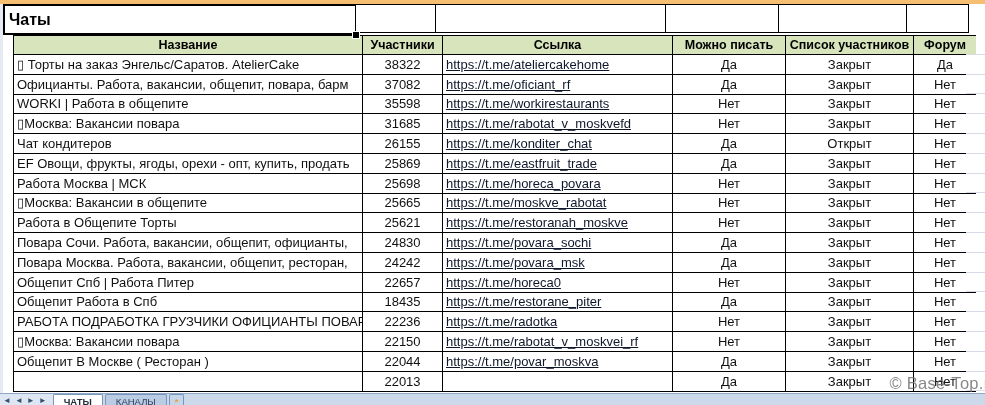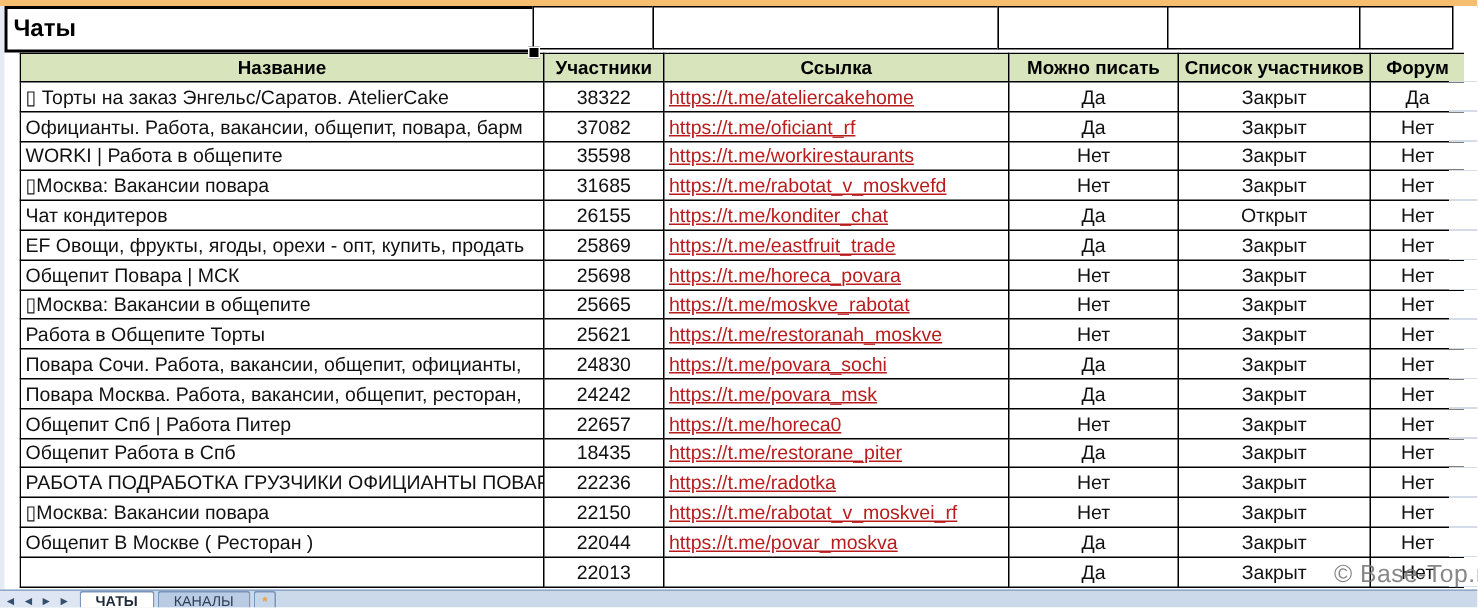--- a/index.html
+++ b/index.html
@@ -24,21 +24,21 @@
 
   
   .table-clip{position:absolute;left:3px;top:35px;width:963px;height:358px;overflow:hidden;margin-left:10px;}
   table{border-collapse:collapse;table-layout:fixed;width:963px;}
   th,td{border:1px solid #000;overflow:hidden;white-space:nowrap;box-sizing:border-box;}
   th{background:#d7e4bc;font-size:12.5px;font-weight:bold;height:19px;text-align:center;color:#000;padding:0 2px;}
   td{font-size:13px;height:19.8px;color:#111;padding:0 2px;}
   .c-name{text-align:left;padding-left:3px;}
   .c-center{text-align:center;}
   .c-link{text-align:left;padding-left:3px;}
-  .c-link a{color:#b91c1c;text-decoration:underline;cursor:pointer;}
+  .c-link a{color:#0f172a;text-decoration:underline;cursor:pointer;}
 
   
   .right-grid{position:absolute;left:966px;top:35px;width:19px;height:358px;
     background:repeating-linear-gradient(to bottom,transparent 0 18.8px,#d5dce8 18.8px 19.8px);}
 
   
   .tabbar{position:absolute;left:0;top:393px;width:985px;height:12px;background:#cbd9eb;border-top:1px solid #8fa8c8;z-index:4;
     display:flex;align-items:flex-start;}
   .navbtns{display:flex;gap:4px;padding:2px 6px 0 3px;background:#dde6f2;height:12px;align-items:flex-start;}
   .navbtns span{font-size:8px;color:#33506e;line-height:10px;}
@@ -133,21 +133,21 @@
           </tr>
           <tr>
             <td class="c-name">EF Овощи, фрукты, ягоды, орехи - опт, купить, продать</td>
             <td class="c-center">25869</td>
             <td class="c-link"><a>https://t.me/eastfruit_trade</a></td>
             <td class="c-center">Да</td>
             <td class="c-center">Закрыт</td>
             <td class="c-center">Нет</td>
           </tr>
           <tr>
-            <td class="c-name">Общепит Повара | МСК</td>
+            <td class="c-name">Работа Москва | МСК</td>
             <td class="c-center">25698</td>
             <td class="c-link"><a>https://t.me/horeca_povara</a></td>
             <td class="c-center">Нет</td>
             <td class="c-center">Закрыт</td>
             <td class="c-center">Нет</td>
           </tr>
           <tr>
             <td class="c-name">▯Москва: Вакансии в общепите</td>
             <td class="c-center">25665</td>
             <td class="c-link"><a>https://t.me/moskve_rabotat</a></td>

